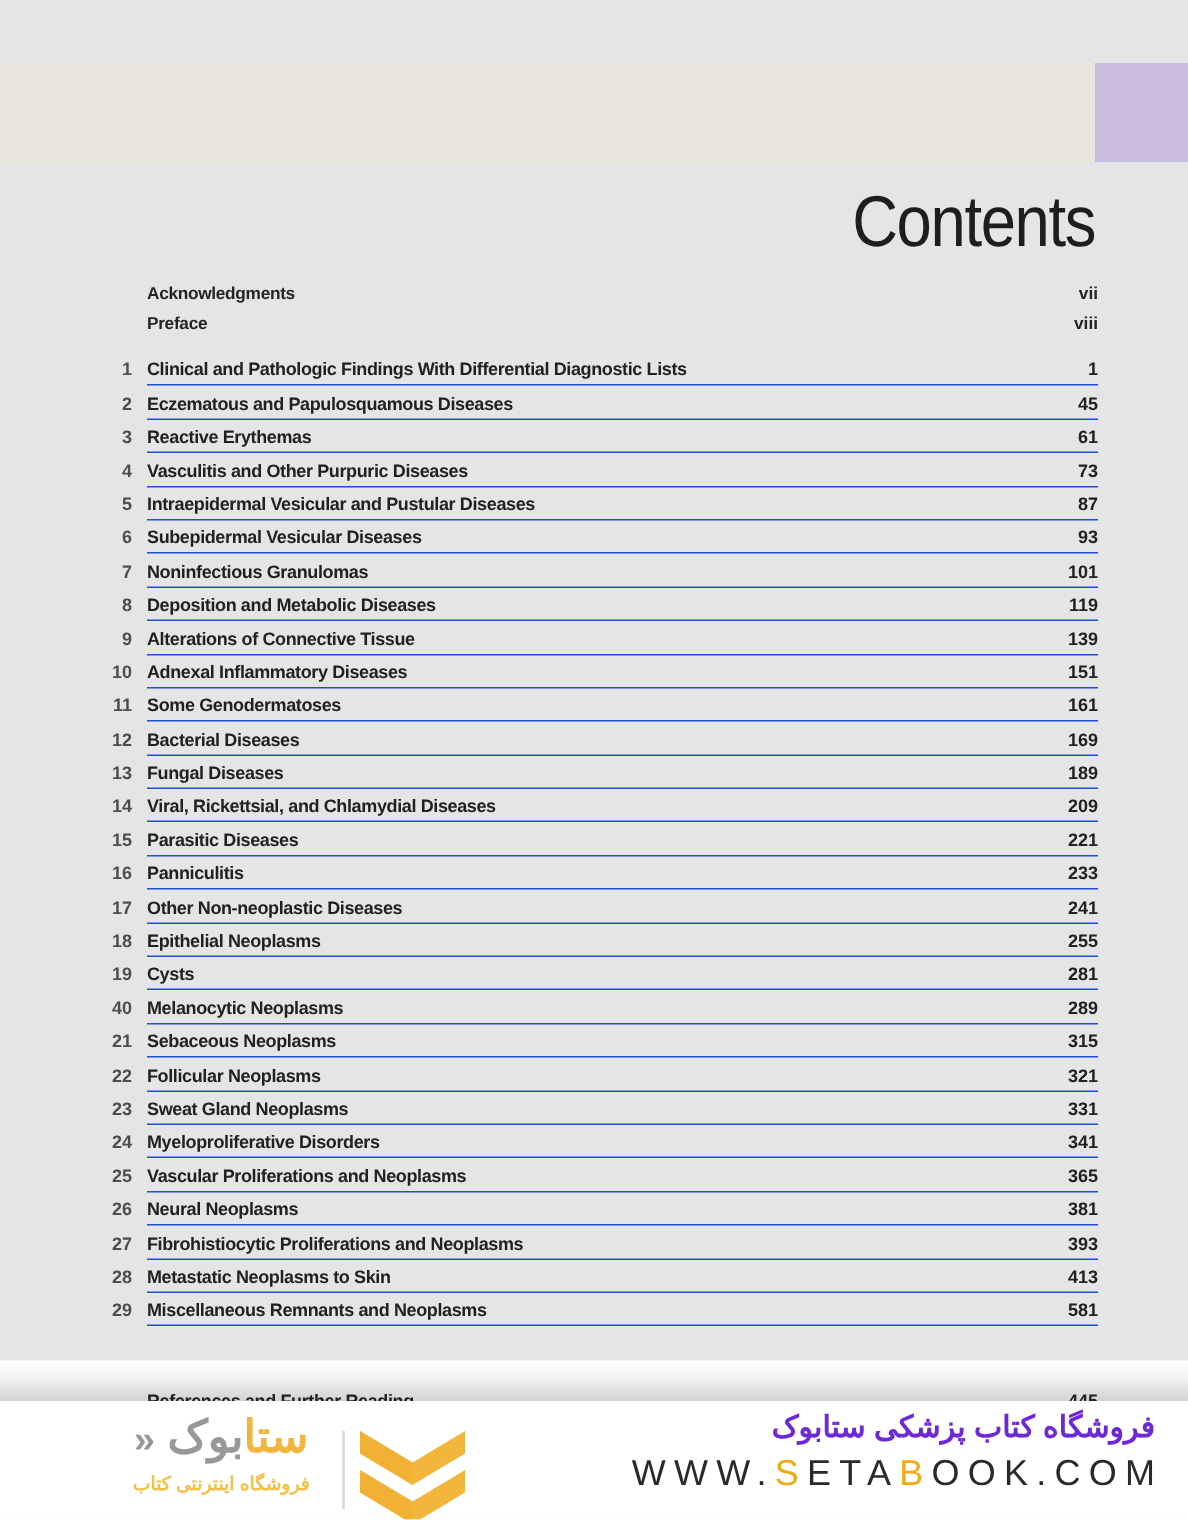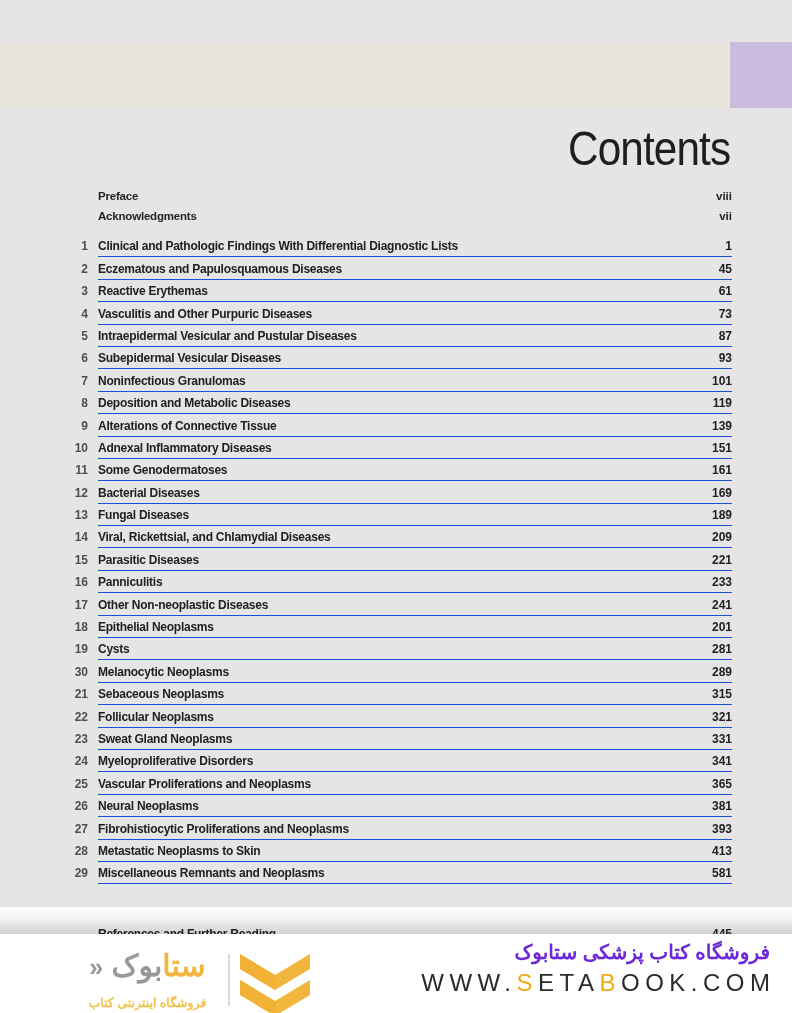--- a/index.html
+++ b/index.html
@@ -43,21 +43,21 @@
   .cut-band {
     position:absolute; left:0; top:907px; width:792px; height:27px; overflow:hidden;
     background:linear-gradient(to bottom, #ffffff 0%, #f1f1f0 45%, #d2d2d1 100%);
   }
   .cut-band .toc-row { position:absolute; left:60px; top:15px; width:672px; height:22px; }
 
   
   .footer { position:absolute; left:0; top:934px; width:792px; height:79px; background:#ffffff; }
 
   .brand { position:absolute; left:70px; top:6px; width:155px; text-align:center; }
-  .wordmark { direction:rtl; font-size:30px; font-weight:700; line-height:52px; white-space:nowrap; letter-spacing:0.5px; }
+  .wordmark { direction:rtl; font-size:30px; font-weight:700; line-height:38px; white-space:nowrap; letter-spacing:0.5px; }
   .wm-gold { color:#f2b63d; }
   .wm-gray { color:#98989a; }
   .wm-mark { color:#98989a; font-size:25px; font-weight:700; }
   .tagline { direction:rtl; margin-top:2px; font-size:12.5px; font-weight:700; color:#f3c14a; white-space:nowrap; }
 
   .logo-divider { position:absolute; left:228px; top:20px; width:2px; height:52px; background:#dcdcdc; }
   .chevron-wrap { position:absolute; left:240px; top:20px; width:70px; height:59px; overflow:hidden; }
 
   .store-info { position:absolute; right:22px; top:5px; text-align:right; }
   .store-name { direction:rtl; font-size:20px; font-weight:700; color:#6d28d9; line-height:26px; white-space:nowrap; }
@@ -72,29 +72,29 @@
   <div class="page">
     <div class="top-band"></div>
     <div class="accent"></div>
 
     <div class="title">Contents</div>
 
     <div class="front">
 
         <div class="fm-row">
           <span class="fm-spacer"></span>
+          <span class="fm-label">Acknowledgments</span>
+          <span class="fm-page">vii</span>
+        </div>
+
+        <div class="fm-row">
+          <span class="fm-spacer"></span>
           <span class="fm-label">Preface</span>
           <span class="fm-page">viii</span>
         </div>
-
-        <div class="fm-row">
-          <span class="fm-spacer"></span>
-          <span class="fm-label">Acknowledgments</span>
-          <span class="fm-page">vii</span>
-        </div>
       </div>
 
     <div class="toc">
 
         <div class="toc-row">
           <span class="toc-num">1</span>
           <span class="toc-rule">
             <span class="toc-title">Clinical and Pathologic Findings With Differential Diagnostic Lists</span>
             <span class="toc-page">1</span>
           </span>
@@ -225,34 +225,34 @@
           <span class="toc-rule">
             <span class="toc-title">Other Non-neoplastic Diseases</span>
             <span class="toc-page">241</span>
           </span>
         </div>
 
         <div class="toc-row">
           <span class="toc-num">18</span>
           <span class="toc-rule">
             <span class="toc-title">Epithelial Neoplasms</span>
-            <span class="toc-page">201</span>
+            <span class="toc-page">255</span>
           </span>
         </div>
 
         <div class="toc-row">
           <span class="toc-num">19</span>
           <span class="toc-rule">
             <span class="toc-title">Cysts</span>
             <span class="toc-page">281</span>
           </span>
         </div>
 
         <div class="toc-row">
-          <span class="toc-num">30</span>
+          <span class="toc-num">40</span>
           <span class="toc-rule">
             <span class="toc-title">Melanocytic Neoplasms</span>
             <span class="toc-page">289</span>
           </span>
         </div>
 
         <div class="toc-row">
           <span class="toc-num">21</span>
           <span class="toc-rule">
             <span class="toc-title">Sebaceous Neoplasms</span>

